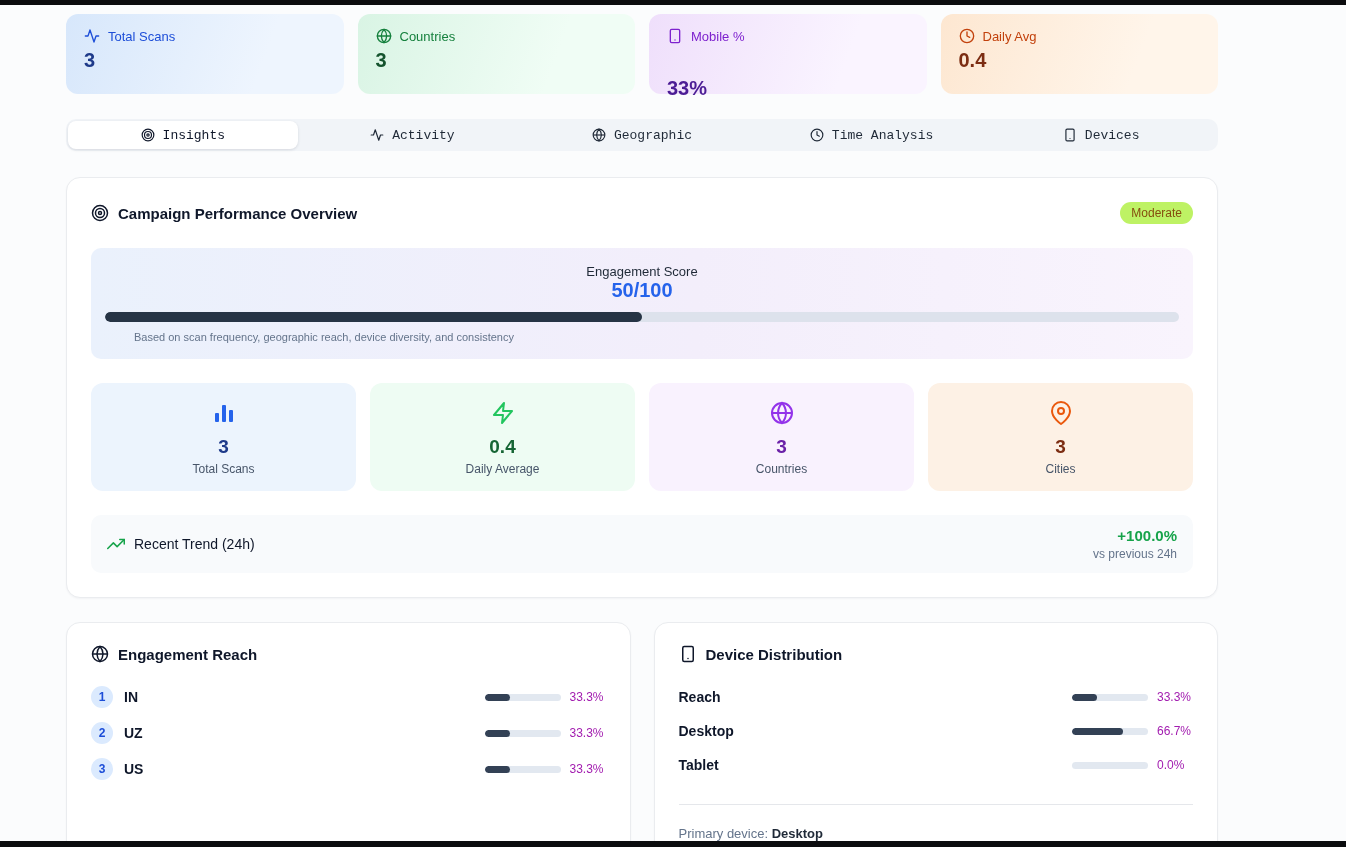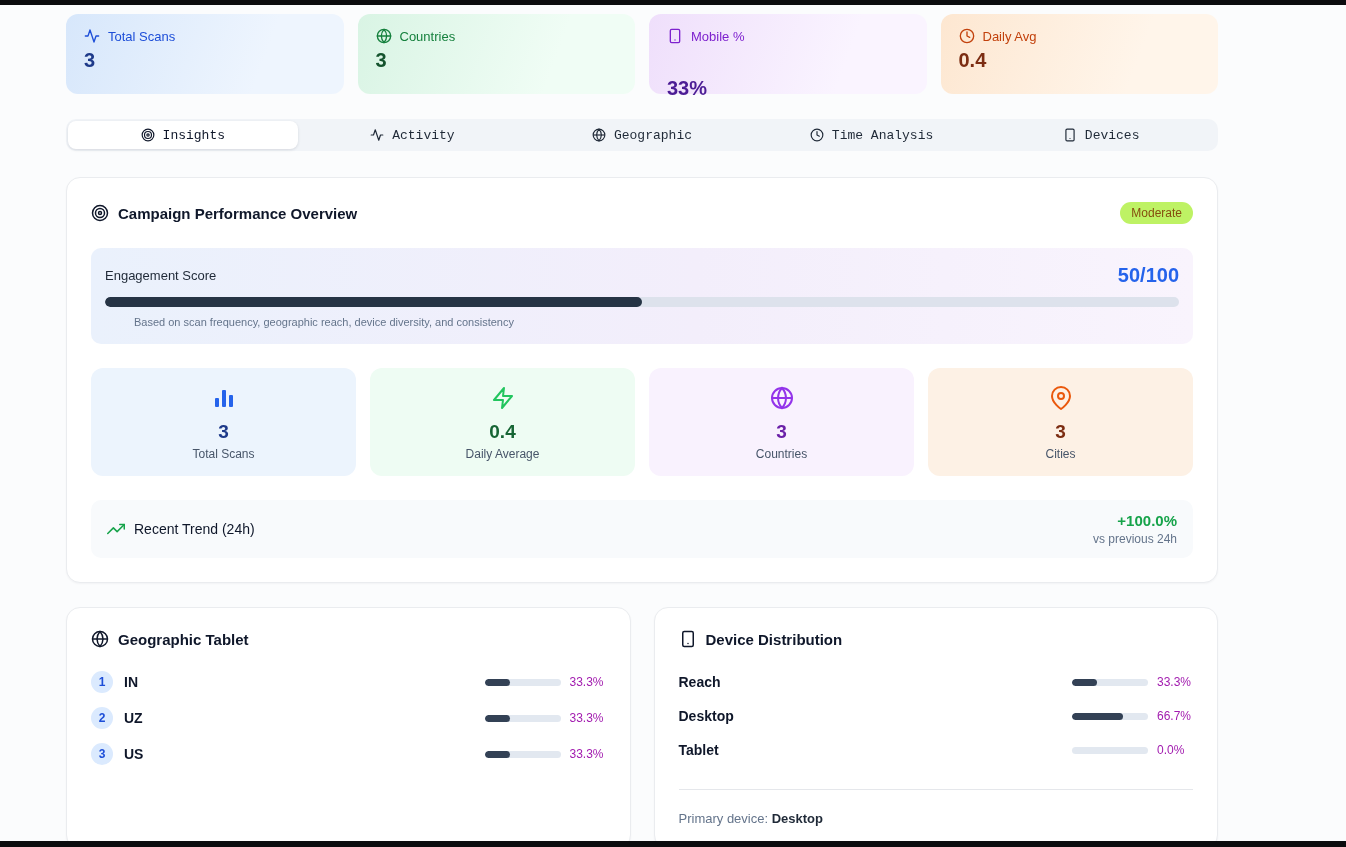--- a/index.html
+++ b/index.html
@@ -39,21 +39,21 @@
   .card { background:#ffffff; border:1px solid #eaecef; border-radius:14px;
           box-shadow:0 1px 2px rgba(15,23,42,.04); }
   .overview { margin-top:26px; padding:24px; }
   .card-head { display:flex; align-items:center; justify-content:space-between;gap:40px; }
   .card-title-wrap { display:flex; align-items:center; gap:9px; }
   .card-title { font-size:15px; font-weight:700; color:#0f172a; }
   .badge { background:#bef264; color:#854d0e; font-size:12px; padding:4px 11px; border-radius:999px; }
 
   .engagement { margin-top:24px; border-radius:10px; padding:16px 14px;
                 background:linear-gradient(90deg,#eaf1fc 0%,#f3eefb 55%,#f9f4fd 100%); }
-  .eng-head { display:flex; align-items:center; justify-content:space-between; }
+  .eng-head { display:flex; align-items:center; justify-content:space-between;flex-direction:column; }
   .eng-label { font-size:13px; color:#1f2937; }
   .eng-score { font-size:20px; font-weight:700; color:#2563eb; }
   .eng-track { margin-top:10px; height:10px; border-radius:999px; background:#dde2ec; overflow:hidden; }
   .eng-fill  { height:100%; border-radius:999px; background:#263445; }
   .eng-caption { margin-top:9px; font-size:11px; color:#64748b;padding-left:29px; }
 
   .mini-row { margin-top:24px; display:flex; gap:14px; }
   .mini { flex:1; border-radius:12px; padding:17px 16px 15px; text-align:center; }
   .mini.blue   { background:#ecf4fd; }
   .mini.green  { background:#eefcf3; }
@@ -294,21 +294,21 @@
 
     <div class="card panel">
       <div class="panel-head">
         <span class="icon">
           <svg width="18" height="18" viewBox="0 0 24 24" fill="none" stroke="#0f172a" stroke-width="2">
               <circle cx="12" cy="12" r="10"></circle>
               <line x1="2" y1="12" x2="22" y2="12"></line>
               <path d="M12 2a15.3 15.3 0 0 1 4 10 15.3 15.3 0 0 1-4 10 15.3 15.3 0 0 1-4-10 15.3 15.3 0 0 1 4-10z"></path>
             </svg>
         </span>
-        <span class="panel-title">Geographic Tablet</span>
+        <span class="panel-title">Engagement Reach</span>
       </div>
       <div class="rows">
         <div class="row">
           <div class="row-left">
             <span class="rank">1</span>
             <span class="code">IN</span>
           </div>
           <div class="row-right">
             <span class="bar-track">
                 <span class="bar-fill" style="display: block; width: 33.3%;"></span>

